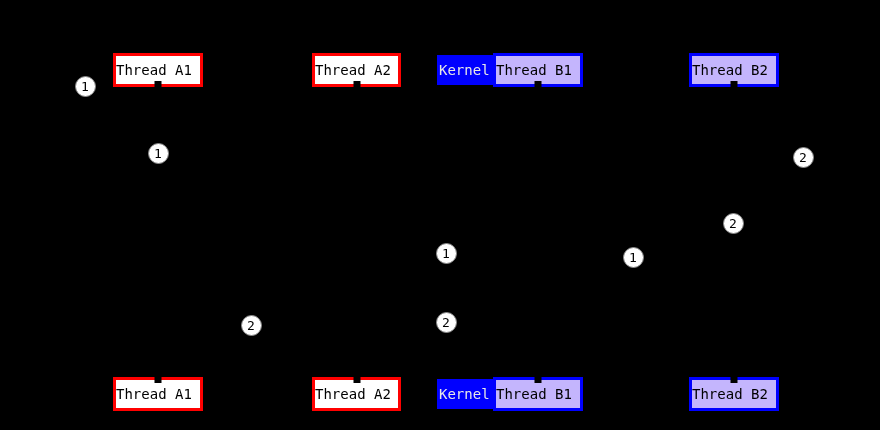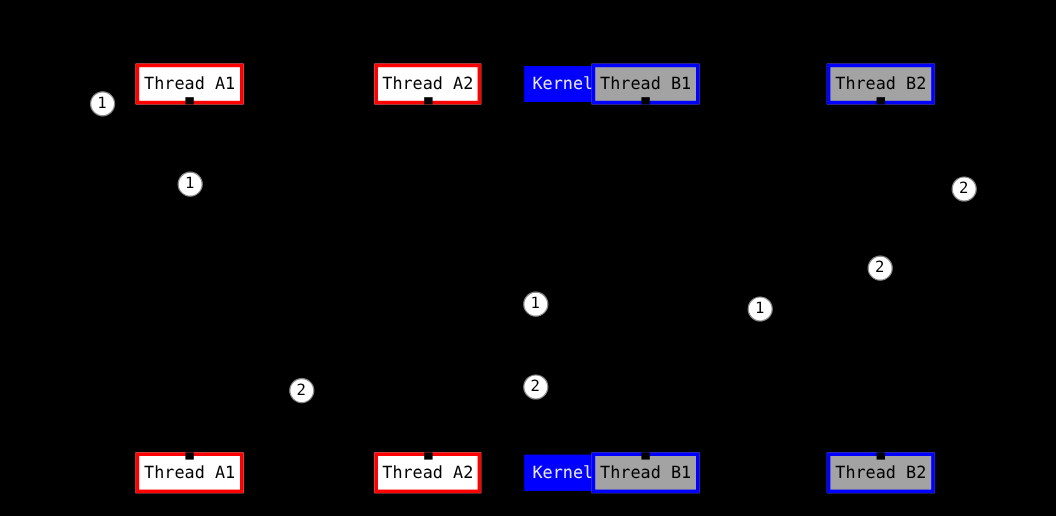--- a/index.html
+++ b/index.html
@@ -17,32 +17,31 @@
     position: relative;
     width: 880px;
     height: 430px;
     background: #000000;
   }
   .participant {
     position: absolute;
     box-sizing: border-box;
     display: flex;
     align-items: center;
-    justify-content: center;
     font-size: 14px;
     line-height: 1;
     white-space: nowrap;
   }
   .participant.red {
     background: #ffffff;
     border: 3px solid #ff0000;
     color: #000000;
   }
   .participant.blue {
-    background: #a3a3a3;
+    background: #c4b5fd;
     border: 3px solid #0000ff;
     color: #000000;
   }
   .participant.kernel {
     background: #0000ff;
     border: 2px solid #0000ff;
     color: #e8e8e8;
     margin-left: 22px;
   }
   .notch {

